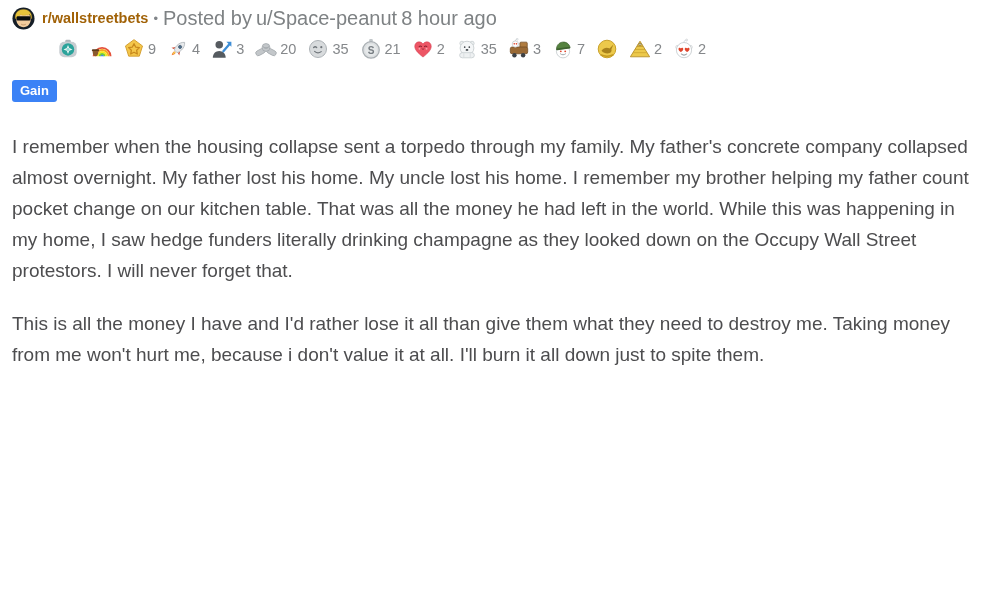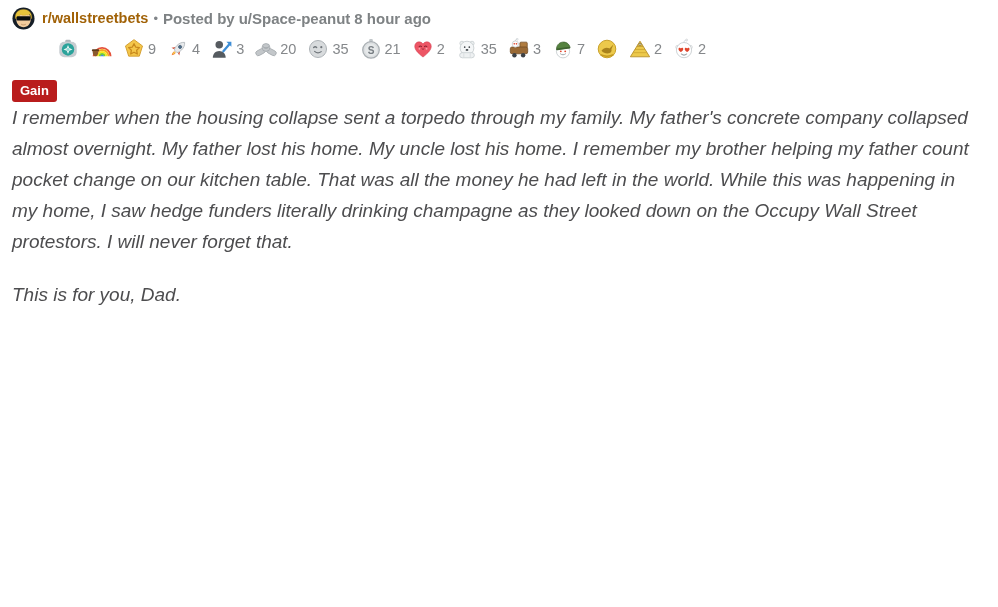--- a/index.html
+++ b/index.html
@@ -4,35 +4,35 @@
 <style>
   html,body{margin:0;padding:0;background:#ffffff;}
   body{width:998px;height:607px;overflow:hidden;font-family:"Liberation Sans",sans-serif;}
   .post{padding:6px 13px 0 12px;}
 
   .header-row{display:flex;align-items:center;height:24px;}
   .avatar{width:23px;height:23px;margin-right:7px;flex:0 0 auto;cursor:pointer;}
   .avatar svg{width:100%;height:100%;display:block;}
   .subreddit{font-weight:bold;font-size:14.5px;color:#a16207;text-decoration:none;cursor:pointer;}
   .dot{color:#818589;font-size:13px;margin:0 5px;}
-  .meta{font-size:15px;color:#7e8284;font-weight:bold;}
+  .meta{font-size:20px;color:#7e8284;}
   .meta + .meta{margin-left:4px;}
   a.meta{text-decoration:none;cursor:pointer;}
 
   .awards-row{display:flex;align-items:center;margin:7px 0 0 45px;gap:11px;height:24px;}
   .award{display:flex;align-items:center;cursor:pointer;}
   .aicon{width:22px;height:22px;display:block;flex:0 0 auto;}
   .acount{font-size:14.5px;color:#85888b;margin-left:3px;}
   .acount:empty{display:none;margin:0;}
 
   .title{margin:21px 0 0;font-size:23px;line-height:28px;font-weight:600;color:#1f1f21;}
-  .flair{display:inline-block;margin-top:19px;background:#b91c1c;color:#ffffff;
+  .flair{display:inline-block;margin-top:19px;background:#3b82f6;color:#ffffff;
          font-size:13px;font-weight:bold;padding:3px 8px;border-radius:3px;line-height:16px;cursor:pointer;}
 
-  .body-text{font-style:italic;}
+  .body-text{margin-top:29px;}
   .body-text p{margin:0 0 22px;font-size:19px;line-height:31px;color:#4d4d4f;}
   .body-text p:last-child{margin-bottom:0;}
 </style>
 </head>
 <body>
 
 <div class="post">
 
   
   <div class="header-row">
@@ -240,16 +240,16 @@
     </span>
 
   </div>
 
   
   <span class="flair">Gain</span>
 
   
   <div class="body-text">
     <p>I remember when the housing collapse sent a torpedo through my family. My father's concrete company collapsed almost overnight. My father lost his home. My uncle lost his home. I remember my brother helping my father count pocket change on our kitchen table. That was all the money he had left in the world. While this was happening in my home, I saw hedge funders literally drinking champagne as they looked down on the Occupy Wall Street protestors. I will never forget that.</p>
-    <p>This is for you, Dad.</p>
+    <p>This is all the money I have and I'd rather lose it all than give them what they need to destroy me. Taking money from me won't hurt me, because i don't value it at all. I'll burn it all down just to spite them.</p>
   </div>
 
 </div>
 
 </body></html>

